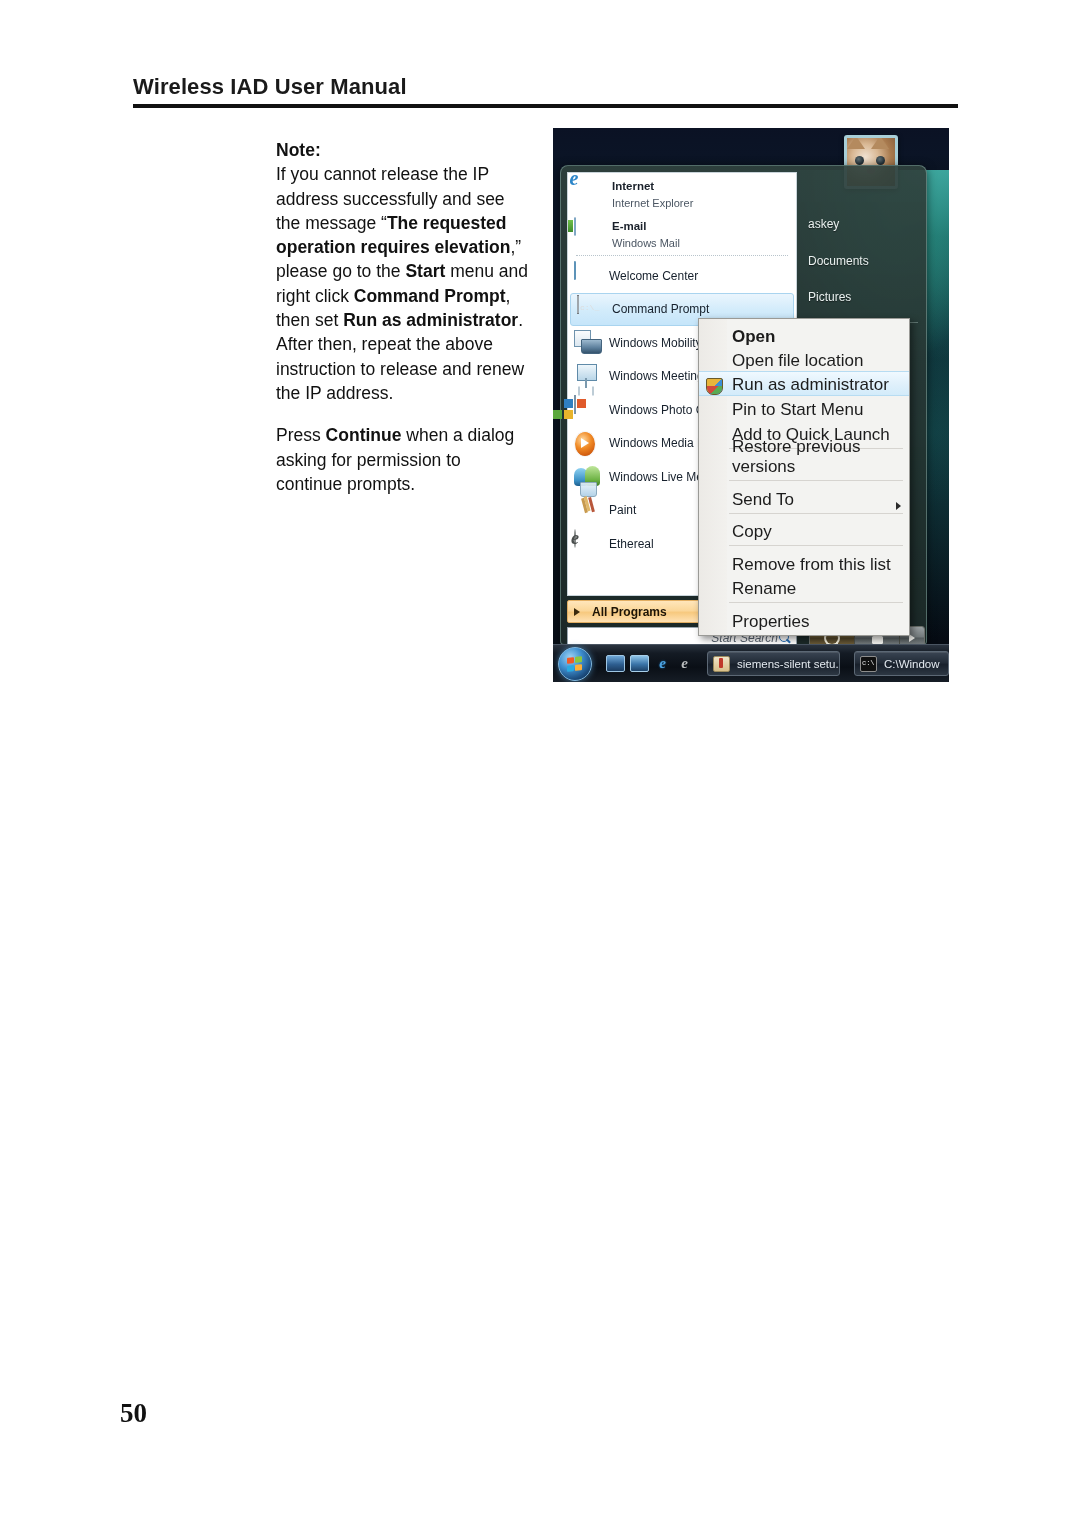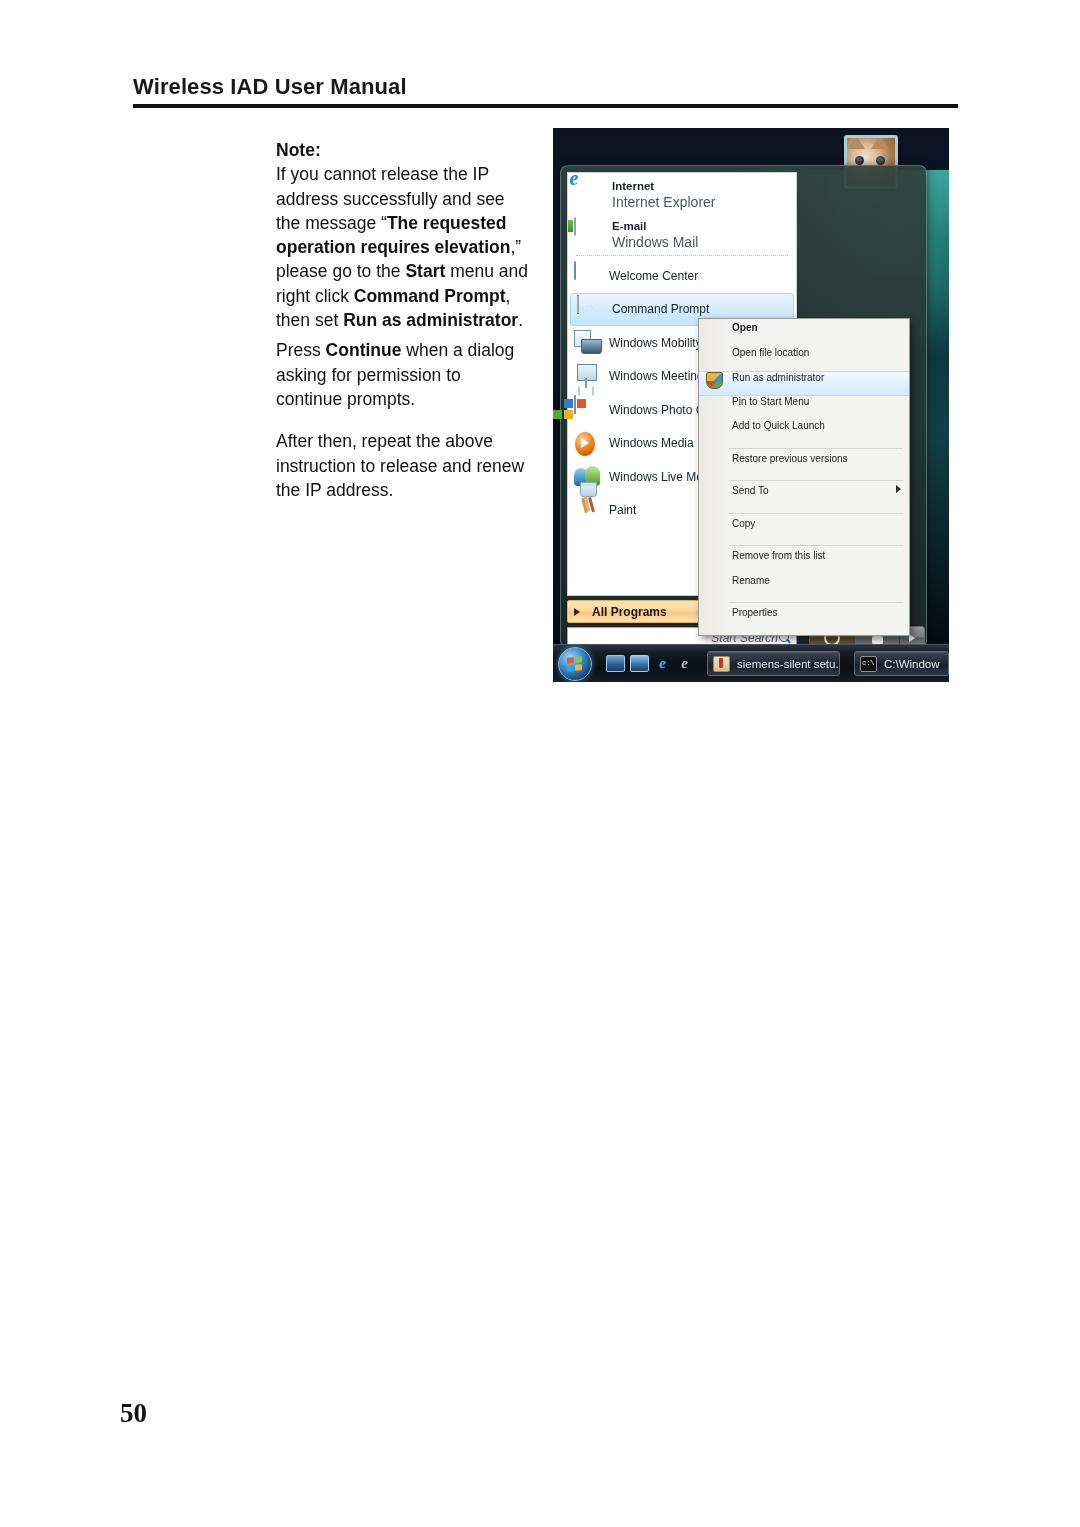--- a/index.html
+++ b/index.html
@@ -138,21 +138,21 @@
     position: relative;
   }
   .sm-item.big .ico { width: 30px; height: 30px; flex-basis: 30px; }
   .sm-item .labels { line-height: 1.08; }
   .sm-item .l1 {
     font-size: 11.5px;
     font-weight: bold;
     color: #19202a;
   }
   .sm-item .l2 {
-    font-size: 14px;
+    font-size: 11px;
     color: #4b5663;
     margin-top: 28px;
   }
   .sm-item .single {
     font-size: 12px;
     color: #16202c;
   }
   .sm-sep {
     height: 1px;
     margin: 2px 8px 2px 8px;
@@ -387,23 +387,23 @@
   .ctx-menu .gutter {
     position: absolute;
     left: 0; top: 0; bottom: 0;
     width: 28px;
     background: linear-gradient(90deg, #eceae6 0%, #f2f1ee 100%);
   }
   .ctx-item {
     position: relative;
     height: 24.5px;
     display: flex;
-    align-items: flex-start;
+    align-items: flex-end;
     padding-left: 33px;
-    font-size: 10px;
+    font-size: 17px;
     color: #1c1c1c;
     box-sizing: border-box;
     z-index: 2;
   }
   .ctx-item.bold { font-weight: bold; }
   .ctx-item.hl {
     background: linear-gradient(180deg, #f0f9ff 0%, #dff0fb 55%, #d3ebfa 100%);
     border-top: 1px solid #b7dcf2;
     border-bottom: 1px solid #b7dcf2;
   }
@@ -780,24 +780,24 @@
 
 <div class="page-header">
   <div class="title">Wireless IAD User Manual</div>
   <div class="rule"></div>
 </div>
 
 <div class="note-col">
   <p class="tight">
     <span class="note-label">Note:</span><span>If you cannot release the IP address successfully and see the message “</span><b>The requested operation requires elevation</b><span>,” please go to the </span><b>Start</b><span> menu and right click </span><b>Command Prompt</b><span>, then set </span><b>Run as administrator</b><span>.</span>
   </p>
+  <p>After then, repeat the above instruction to release and renew the IP address.</p>
   <p style="margin-top:6px">
     <span>Press </span><b>Continue</b><span> when a dialog asking for permission to continue prompts.</span>
   </p>
-  <p>After then, repeat the above instruction to release and renew the IP address.</p>
 </div>
 
 <div class="page-number">50</div>
 
 <div class="vista-shot">
   <div class="wallpaper"></div>
 
   <div class="avatar">
     <span class="ear-l"></span>
     <span class="ear-r"></span>
@@ -861,32 +861,42 @@
       <div class="sm-item">
         <span class="ico"><span class="ico-msgr"></span></span>
         <span class="single">Windows Live Mess</span>
       </div>
 
       <div class="sm-item">
         <span class="ico"><span class="ico-paint"></span></span>
         <span class="single">Paint</span>
       </div>
 
+      <div class="sm-item">
+        <span class="ico"><span class="ico-ethereal"></span></span>
+        <span class="single">Ethereal</span>
+      </div>
     </div>
 
     <div class="all-programs">
       <span class="tri"></span>
       <span class="txt">All Programs</span>
     </div>
 
     <div class="search-box">
       <span class="ph">Start Search</span>
       <span class="mag"></span>
     </div>
 
+    <div class="sm-right">
+      <div class="r-item">askey</div>
+      <div class="r-item">Documents</div>
+      <div class="r-item">Pictures</div>
+      <div class="r-sep"></div>
+    </div>
 
     <div class="help-support">Help and Support</div>
 
     <div class="power-cluster">
       <div class="pw-btn">
         <span class="pw-icon-power"></span>
       </div>
       <div class="pw-btn lock">
         <span class="pw-icon-lock"></span>
       </div>

